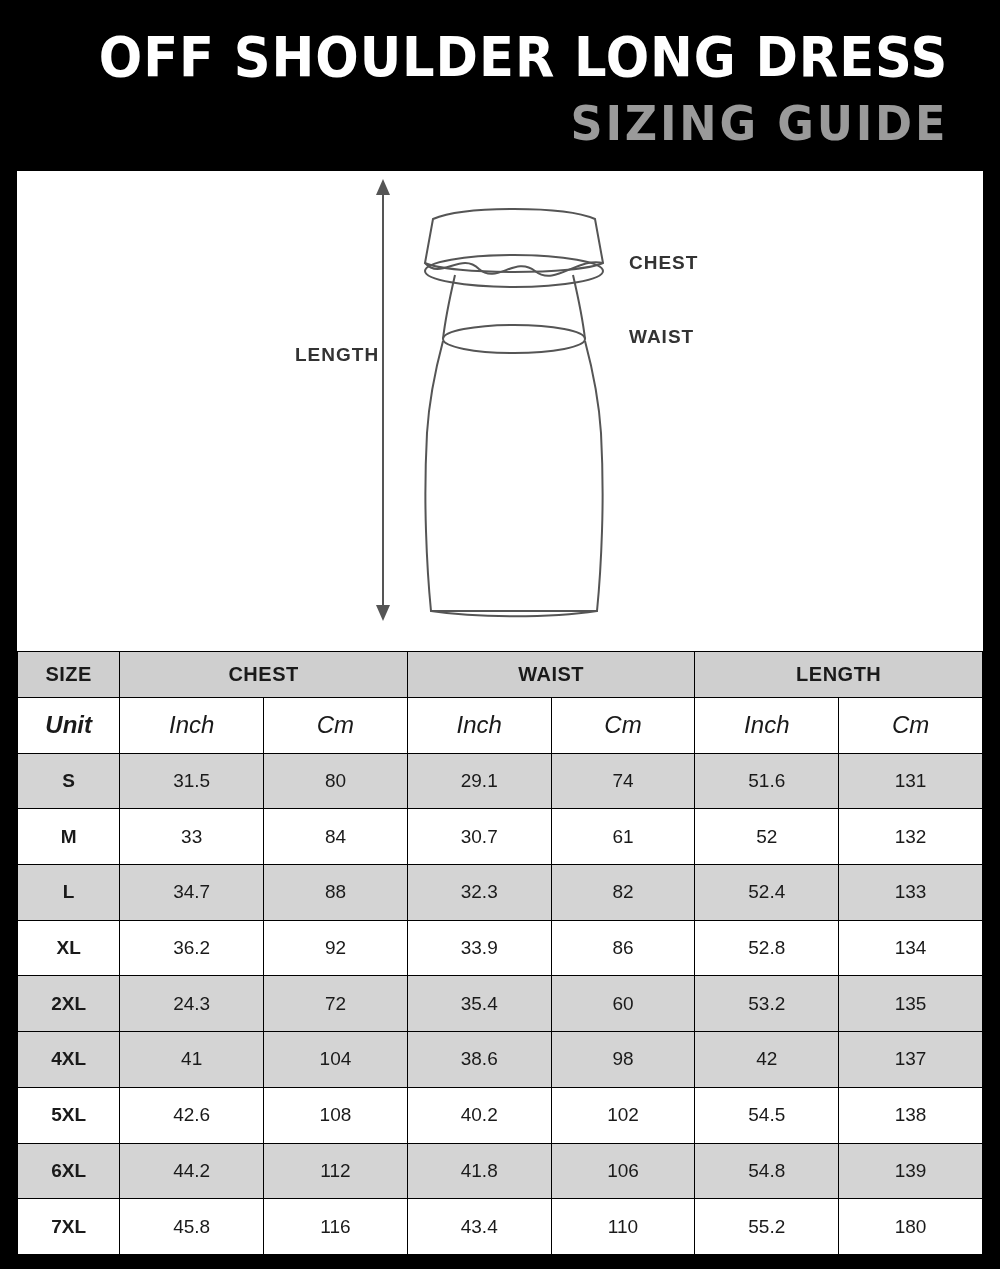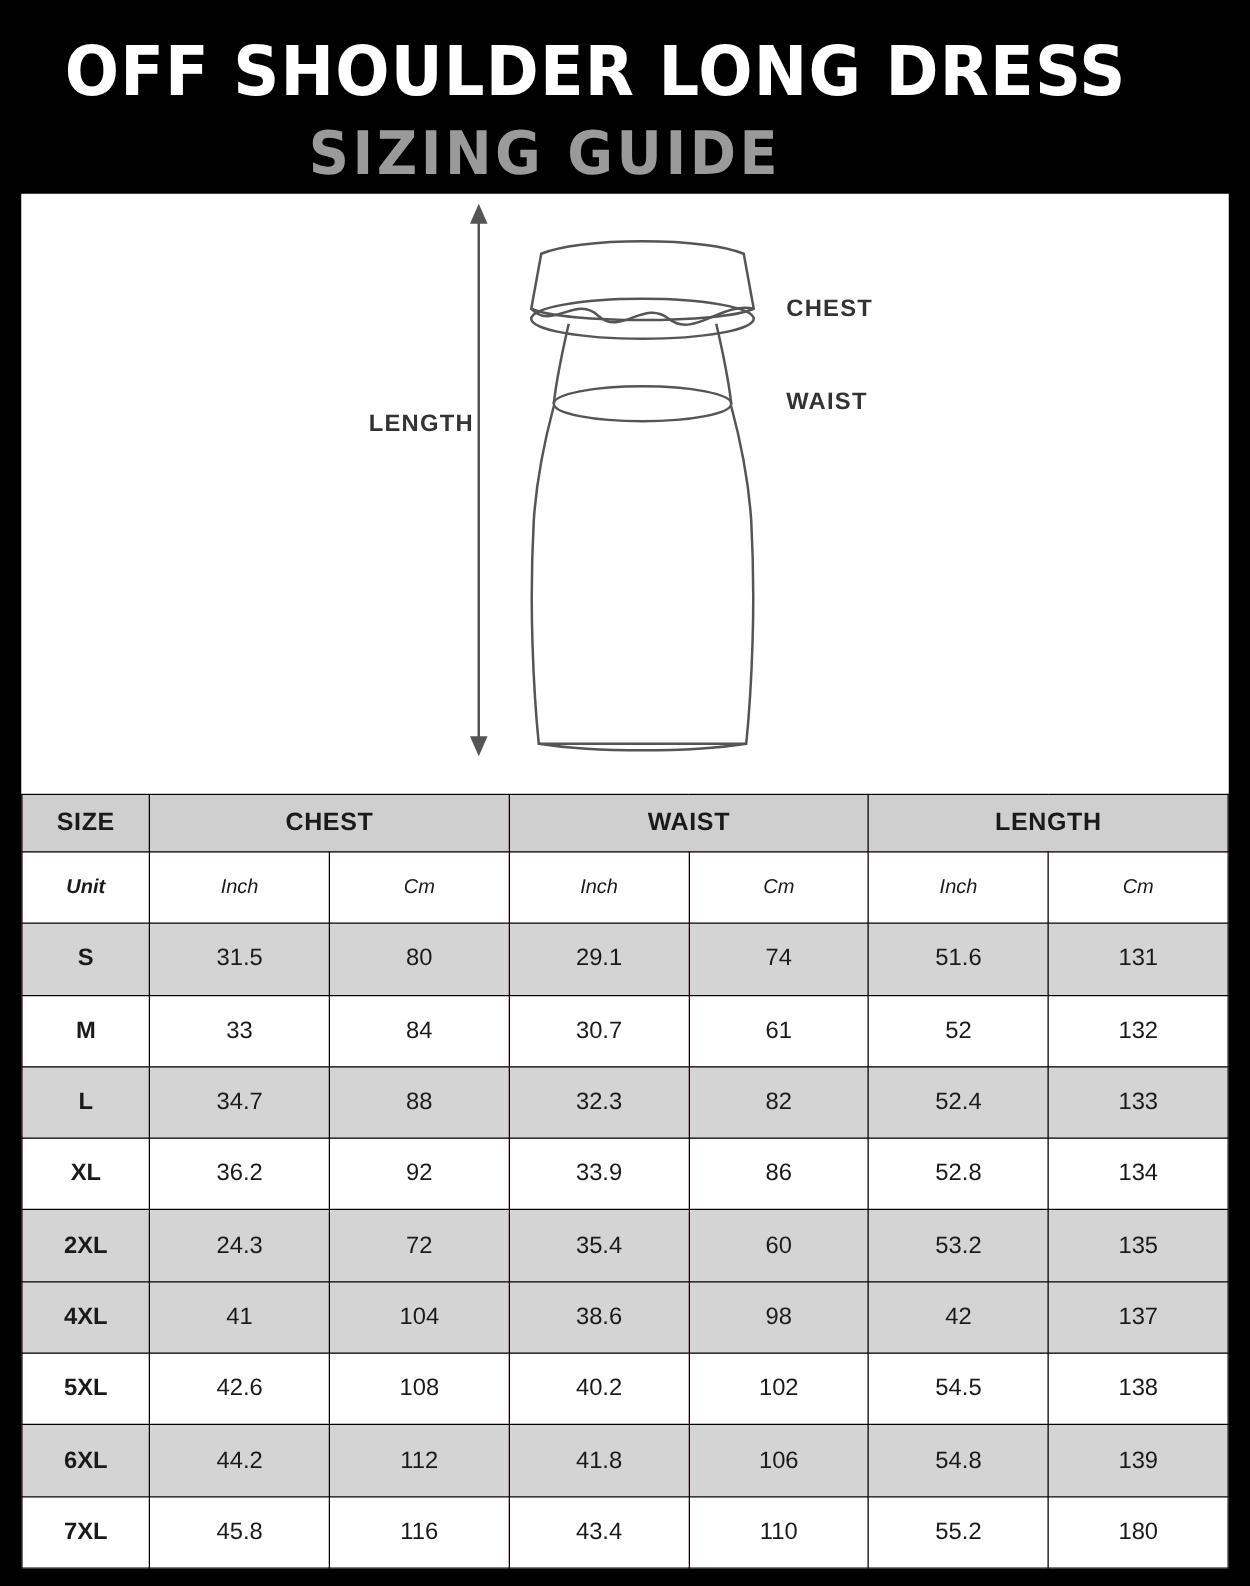--- a/index.html
+++ b/index.html
@@ -19,22 +19,22 @@
     width: 1000px;
     height: 1269px;
     background: #000000;
     position: relative;
     display: flex;
     flex-direction: column;
   }
 
   
   .header {
-    padding: 30px 18px 8px 18px;
-    text-align: left;
+    padding: 30px 18px 24px 18px;
+    text-align: right;
   }
   .title {
     color: #ffffff;
     font-family: "DejaVu Sans", sans-serif;
     font-weight: bold;
     font-size: 55px;
     letter-spacing: 1px;
     line-height: 1.0;
     transform: scaleX(0.93);
     margin: 0 0 14px 0;
@@ -59,21 +59,21 @@
     margin: 0 17px;
     height: 480px;
     position: relative;
     flex: none;
   }
   .illustration-wrap svg { display: block; width: 100%; height: 100%; }
 
   
   .table-wrap {
     margin: 0 17px 14px 17px;
-    background: #f9a8d4;
+    background: #d946ef;
     flex: 1 1 auto;
   }
   table {
     width: 100%;
     height: 100%;
     border-collapse: collapse;
     table-layout: fixed;
   }
   td, th {
     border: 1px solid #000;
@@ -86,21 +86,21 @@
   }
   thead th {
     background: #cfcfcf;
     font-weight: bold;
     font-size: 20px;
     letter-spacing: 0.5px;
   }
   .unit-row td {
     background: #ffffff;
     font-style: italic;
-    font-size: 16px;
+    font-size: 24px;
   }
   .unit-row td.size-col {
     font-weight: bold;
     font-style: italic;
   }
   tbody tr.shaded td { background: #d4d4d4; }
   tbody tr.plain td { background: #ffffff; }
   td.size-col { font-weight: bold; }
   col.c-size { width: 10.6%; }
   col.c-val  { width: 14.9%; }

